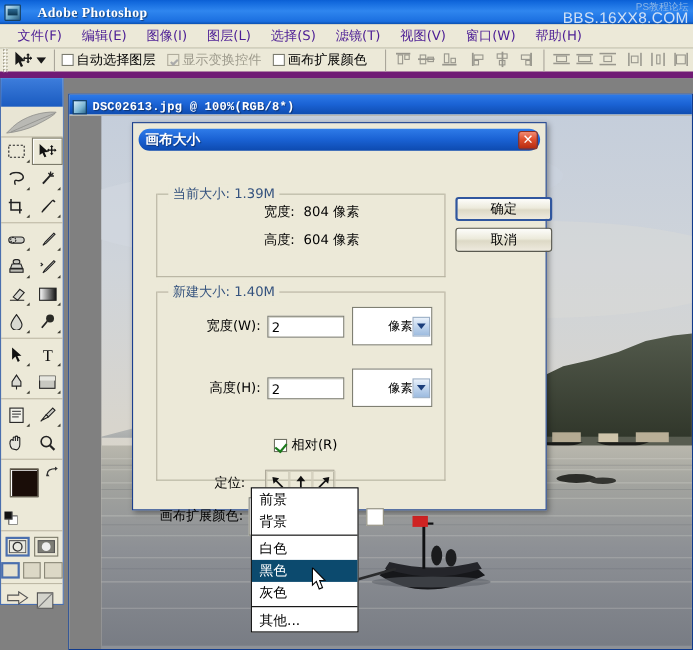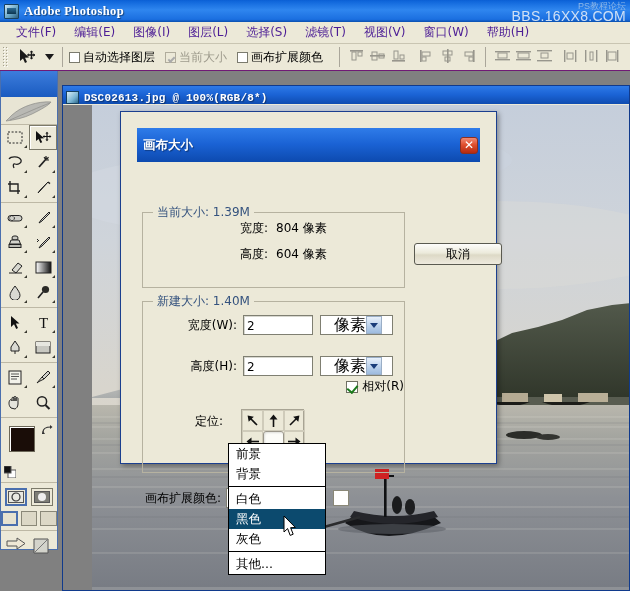--- a/index.html
+++ b/index.html
@@ -8,21 +8,21 @@
     font-family: "Liberation Sans", "DejaVu Sans", sans-serif;
     overflow: hidden;
     background: #808080;
   }
   #app { position: relative; width: 630px; height: 591px; }
 
   
   .titlebar {
     position: absolute; left: 0; top: 0; width: 630px; height: 22px;
     background: linear-gradient(180deg,#0b5fd4 0%,#1168dc 8%,#2f86ef 45%,#1b6fe0 88%,#0a4fae 100%);
-    display: flex; align-items: center;
+    display: flex; align-items: center; gap: 10px;
   }
   .tb-ico {
     width: 15px; height: 15px; margin-left: 4px; margin-right: 5px;
     background: linear-gradient(135deg,#cfe7f5 0%,#6aa8c8 55%,#2d5f7f 100%);
     border: 1px solid #19405c; border-radius: 1px; position: relative;
   }
   .tb-ico::after{
     content:""; position:absolute; left:2px; top:3px; width:9px;height:6px;
     background: linear-gradient(180deg,#2e6d97,#0c3550);
   }
@@ -46,21 +46,21 @@
     display:flex; align-items:center; padding-left:8px; gap:2px;
   }
   .menu-item {
     font-size:12px; color:#4c1d95; padding:12px 8px; white-space:nowrap;
     font-family:"DejaVu Sans","Liberation Sans",sans-serif;
   }
 
   
   .optbar {
     position:absolute; left:0; top:44px; width:630px; height:27px;
-    background:#ece9d8; border-bottom:1px solid #701a75;
+    background:#ece9d8; border-bottom:6px solid #701a75;
     display:flex; align-items:center;
   }
   .grip { width:7px; height:22px; margin:0 3px 0 2px;
           background-image: radial-gradient(#fff 36%, transparent 38%), radial-gradient(#9b9784 36%, transparent 38%);
           background-size: 3px 3px; background-position: 1px 1px, 0 0; opacity:.9;}
   .opt-tool {
     width:30px; height:22px; display:flex; align-items:center; justify-content:center;
     position:relative;
   }
   .opt-sep { width:1px; height:20px; background:#aaa69a; margin:0 6px; }
@@ -146,22 +146,22 @@
   .doc-body { position:absolute; left:0; top:19px; right:0; bottom:0; background:#808080; overflow:hidden; }
   .photo { position:absolute; left:29px; top:0px; width:539px; height:487px; }
 
   
   .dialog {
     position:absolute; left:120px; top:111px; width:377px; height:353px;
     border:1px solid #1b3f8f; background:#ece9d8;
     box-shadow:2px 2px 5px rgba(0,0,0,.35);
   }
   .dlg-title {
-    height:34px; margin:16px; background:linear-gradient(180deg,#2f7ce9 0%,#1a62d4 48%,#0d4aaf 100%);
-    display:flex; align-items:center; justify-content:space-between; padding:0 2px 0 6px;
+    height:20px; margin:5px; background:linear-gradient(180deg,#2f7ce9 0%,#1a62d4 48%,#0d4aaf 100%);
+    display:flex; align-items:center; justify-content:space-between; padding:0 2px 0 6px;border-radius:11px;
   }
   .dlg-title-txt { color:#fff; font-size:12.5px; font-weight:bold;
      font-family:"DejaVu Sans","Liberation Sans",sans-serif; text-shadow:1px 1px 1px rgba(0,0,0,.4); }
   .dlg-close {
     width:18px; height:17px; border:1px solid #8e2f20; border-radius:3px;
     background:linear-gradient(180deg,#f08a74 0%,#e04f2e 45%,#b52a10 100%);
     display:flex; align-items:center; justify-content:center;
     color:#fff; font-size:12px; font-weight:bold; line-height:1;
     font-family:"DejaVu Sans",sans-serif;
   }
@@ -184,22 +184,22 @@
   }
   .lbl-r { text-align:right; white-space:nowrap; }
 
   .txtinput {
     height:20px; border:1px solid #7f7f72; background:#fff;
     font-size:12px; padding:1px 3px; line-height:18px; color:#000;
     font-family:"DejaVu Sans","Liberation Sans",sans-serif;
     box-shadow: inset 1px 1px 0 #d8d8d0;
   }
   .combo {
-    height:20px; border:1px solid #7f7f72; background:#fff; display:flex;
-    align-items:center; justify-content:center; font-size:16px; color:#000;
+    height:35px; border:1px solid #7f7f72; background:#fff; display:flex;
+    align-items:center; justify-content:flex-end; font-size:11px; color:#000;
     font-family:"DejaVu Sans","Liberation Sans",sans-serif;
   }
   .combo span.val { padding-left:4px; }
   .combo .arrow {
     width:16px; height:18px; margin-right:1px;
     background:linear-gradient(180deg,#e9f1fb,#b8cfea 60%,#9dbbdf);
     border:1px solid #9aaec6; display:flex; align-items:center; justify-content:center;
   }
   .combo .arrow::after{
     content:""; border-left:4px solid transparent; border-right:4px solid transparent;
@@ -289,21 +289,21 @@
         </svg>
     </div>
     <div class="opt-sep"></div>
 
     <div class="chk-wrap">
       <span class="chkbox"></span>
       <span class="chk-lbl">自动选择图层</span>
     </div>
     <div class="chk-wrap">
       <span class="chkbox dis"></span>
-      <span class="chk-lbl dis">当前大小</span>
+      <span class="chk-lbl dis">显示变换控件</span>
     </div>
     <div class="chk-wrap">
       <span class="chkbox"></span>
       <span class="chk-lbl">画布扩展颜色</span>
     </div>
 
     <div class="opt-sep"></div>
     <div class="align-btn">
       <svg width="19" height="16">
           <rect x="3" y="2" width="13" height="1.6" fill="#333"></rect>
@@ -723,21 +723,21 @@
 
         <div class="fs-row" style="margin:21px 0 0 0;">
           <span class="lbl-r" style="width:94px">高度(H):</span>
           <span class="txtinput" style="width:70px; margin-left:6px">2</span>
           <span class="combo" style="width:73px; margin-left:7px">
             <span class="val">像素</span>
             <span class="arrow"></span>
           </span>
         </div>
 
-        <div class="fs-row" style="margin:2px 0 0 106px;justify-content:flex-end;">
+        <div class="fs-row" style="margin:26px 0 0 106px;">
           <span class="chk2 on"></span>
           <span style="margin-left:4px">相对(R)</span>
         </div>
 
         <div class="fs-row" style="margin:14px 0 0 0; align-items:flex-start;">
           <span class="lbl-r" style="width:80px; margin-top:4px">定位:</span>
           <span class="anchor" style="margin-left:18px">
             <div>
               <svg width="15" height="15">
                   <path d="M12 12 L4 4" stroke="#111" stroke-width="1.6"></path>
@@ -793,20 +793,21 @@
 
       <div class="fs-row" style="position:absolute; left:24px; top:310px;">
         <span>画布扩展颜色:</span>
         <span class="combo" style="width:98px; margin-left:5px">
           <span class="val">前景</span>
           <span class="arrow"></span>
         </span>
         <span class="ext-swatch" style="margin-left:9px"></span>
       </div>
 
+      <div style="position:absolute; left:293px; top:37px;" class="btn default">确定</div>
       <div style="position:absolute; left:293px; top:65px;" class="btn">取消</div>
     </div>
   </div>
 
   <div class="dropdown">
     <div class="dd-item">前景</div>
     <div class="dd-item">背景</div>
     <div class="dd-sep"></div>
     <div class="dd-item">白色</div>
     <div class="dd-item sel">黑色</div>

